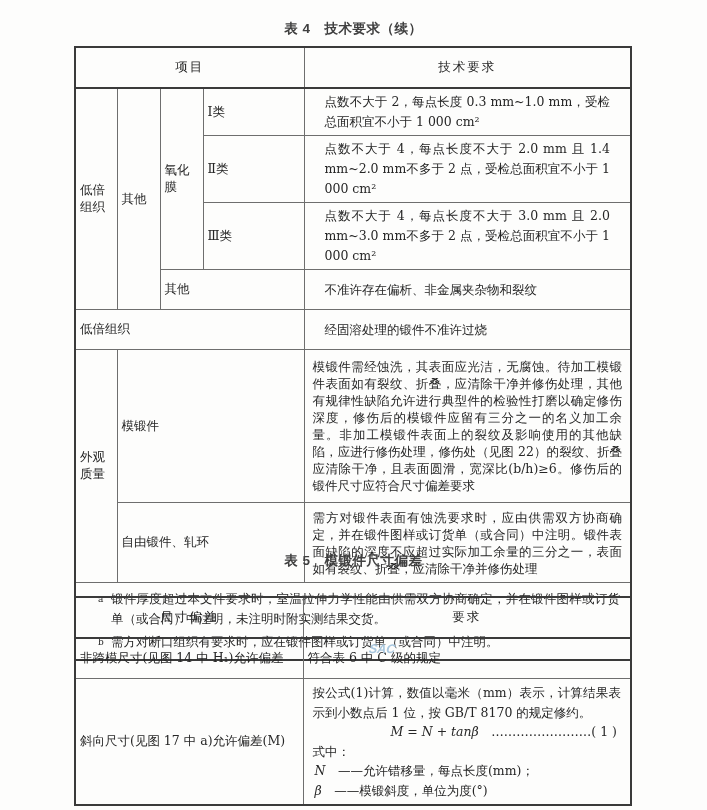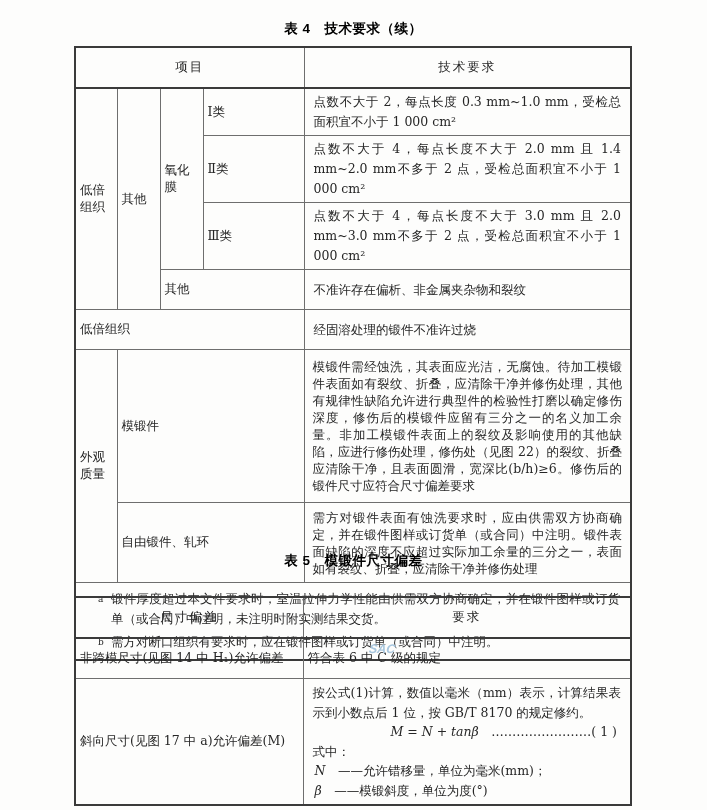--- a/index.html
+++ b/index.html
@@ -8,21 +8,21 @@
     width:707px;height:810px;
     background:#fdfdfc;
     font-family:"DejaVu Serif","Liberation Serif",serif;
     color:#262626;
     overflow:hidden;
   }
   .tbl-title{
     position:absolute;left:0;width:707px;
     text-align:center;
     font-family:"Liberation Sans","DejaVu Sans",sans-serif;
-    font-weight:bold;font-size:13.5px;color:#000000;
+    font-weight:bold;font-size:13.5px;color:#404040;
     letter-spacing:.5px;
   }
   #t4-title{top:20px;}
   #t5-title{top:552px;}
   table{
     position:absolute;left:74px;width:556px;
     border-collapse:collapse;table-layout:fixed;
     border:2px solid #3a3a3a;
     font-size:12.5px;color:#262626;
   }
@@ -35,21 +35,21 @@
     overflow:hidden;
   }
   tr.hdr td{
     border-bottom:2px solid #3a3a3a;
     text-align:center;
     letter-spacing:2px;
   }
   .lbl{text-align:left;}
   .req{
     text-align:justify;
-    padding:3px 9px;
+    padding:3px 20px;
     line-height:20px;
   }
   .req-lg{
     text-align:justify;
     padding:4px 8px;
     line-height:17px;
   }
   .req-c{text-align:left;}
   .fn-cell{
     vertical-align:top;
@@ -171,21 +171,21 @@
     </tr>
     <tr style="height:118px">
       <td class="lbl">斜向尺寸(见图 17 中 a)允许偏差(M)</td>
       <td class="slope-cell">
         <div>按公式(1)计算，数值以毫米（mm）表示，计算结果表示到小数点后 1 位，按 GB/T 8170 的规定修约。</div>
         <div class="f-eq">
           <span class="var">M = N + tanβ</span><span>　……………………( 1 )</span>
         </div>
         <div>式中：</div>
         <div class="f-def">
-          <span class="var">N</span><span>　——允许错移量，单位为毫米(mm)；</span>
+          <span class="var">N</span><span>　——允许错移量，每点长度(mm)；</span>
         </div>
         <div class="f-def">
           <span class="var">β</span><span>　——模锻斜度，单位为度(°)</span>
         </div>
       </td>
     </tr>
   </tbody>
     </table>
 
   <div class="watermark">SAC</div>

